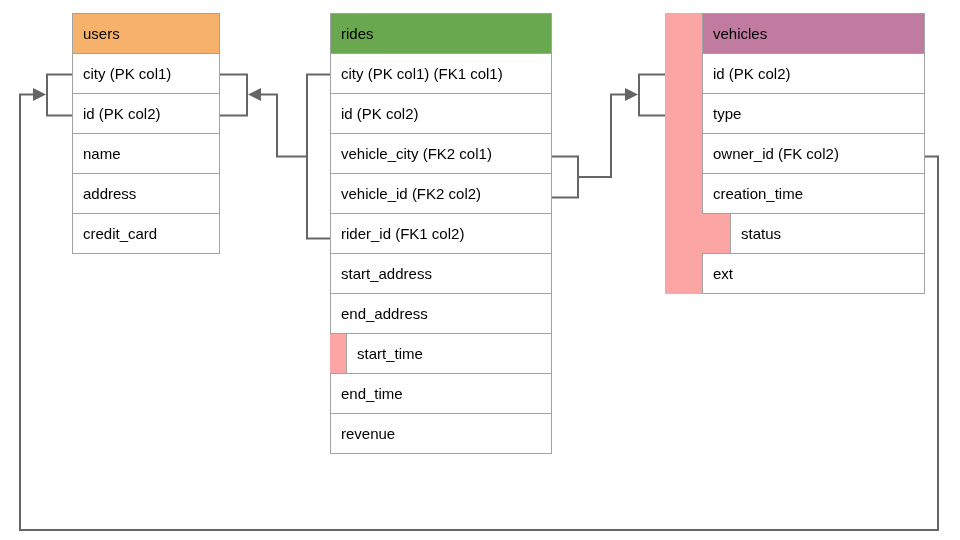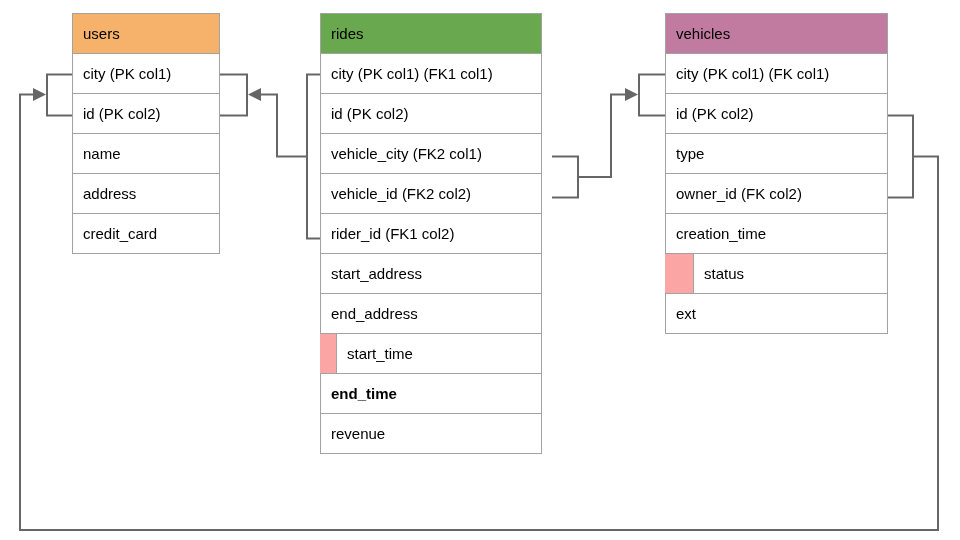--- a/index.html
+++ b/index.html
@@ -72,36 +72,35 @@
       </g>
     </svg>
 <div class="db-table" style="left: 72px; top: 13px; width: 148px;">
       <div class="db-header" style="background: rgb(246, 178, 107); border-color: rgb(162, 162, 162);">users</div>
       <div class="db-row" style="border-color: rgb(162, 162, 162);">city (PK col1)</div>
       <div class="db-row" style="border-color: rgb(162, 162, 162);">id (PK col2)</div>
       <div class="db-row" style="border-color: rgb(162, 162, 162);">name</div>
       <div class="db-row" style="border-color: rgb(162, 162, 162);">address</div>
       <div class="db-row" style="border-color: rgb(162, 162, 162);">credit_card</div>
     </div>
-    <div class="db-table" style="left: 320px; top: 13px; width: 222px;">
+    <div class="db-table" style="left: 330px; top: 13px; width: 222px;">
       <div class="db-header" style="background: rgb(106, 168, 79); border-color: rgb(162, 162, 162);">rides</div>
       <div class="db-row" style="border-color: rgb(162, 162, 162); padding-left: 10px;">city (PK col1) (FK1 col1)</div>
       <div class="db-row" style="border-color: rgb(162, 162, 162);">id (PK col2)</div>
       <div class="db-row" style="border-color: rgb(162, 162, 162);">vehicle_city (FK2 col1)</div>
       <div class="db-row" style="border-color: rgb(162, 162, 162);">vehicle_id (FK2 col2)</div>
       <div class="db-row" style="border-color: rgb(162, 162, 162);">rider_id (FK1 col2)</div>
       <div class="db-row" style="border-color: rgb(162, 162, 162);">start_address</div>
       <div class="db-row" style="border-color: rgb(162, 162, 162);">end_address</div>
       <div class="db-row" style="border-color: rgb(162, 162, 162); margin-left: 16px;">start_time</div>
-      <div class="db-row" style="border-color: rgb(162, 162, 162); font-weight: bold;">end_time</div>
+      <div class="db-row" style="border-color: rgb(162, 162, 162);">end_time</div>
       <div class="db-row" style="border-color: rgb(162, 162, 162);">revenue</div>
     </div>
-    <div class="db-table" style="left: 665px; top: 13px; width: 223px;">
+    <div class="db-table" style="left: 665px; top: 13px; width: 223px; padding-left: 37px;">
       <div class="db-header" style="background: rgb(194, 123, 160); border-color: rgb(162, 162, 162);">vehicles</div>
-      <div class="db-row" style="border-color: rgb(162, 162, 162);">city (PK col1) (FK col1)</div>
       <div class="db-row" style="border-color: rgb(162, 162, 162);">id (PK col2)</div>
       <div class="db-row" style="border-color: rgb(162, 162, 162);">type</div>
       <div class="db-row" style="border-color: rgb(162, 162, 162);">owner_id (FK col2)</div>
       <div class="db-row" style="border-color: rgb(162, 162, 162);">creation_time</div>
       <div class="db-row" style="border-color: rgb(162, 162, 162); margin-left: 28px;">status</div>
       <div class="db-row" style="border-color: rgb(162, 162, 162);">ext</div>
     </div>
   </div>
 
 </body></html>

